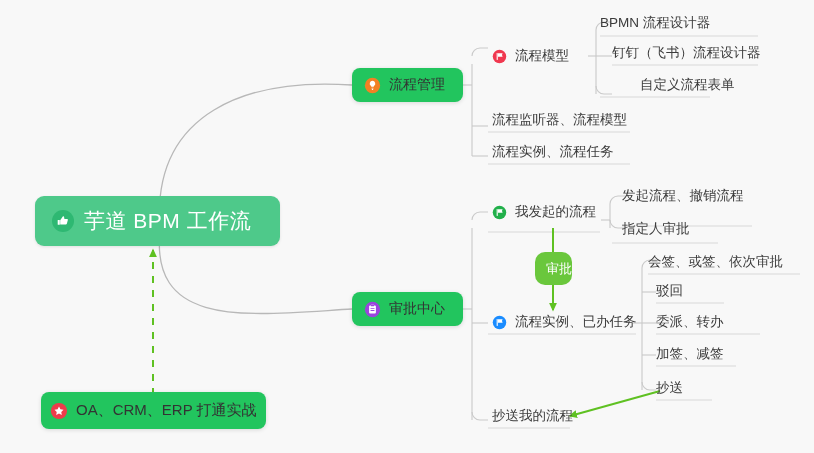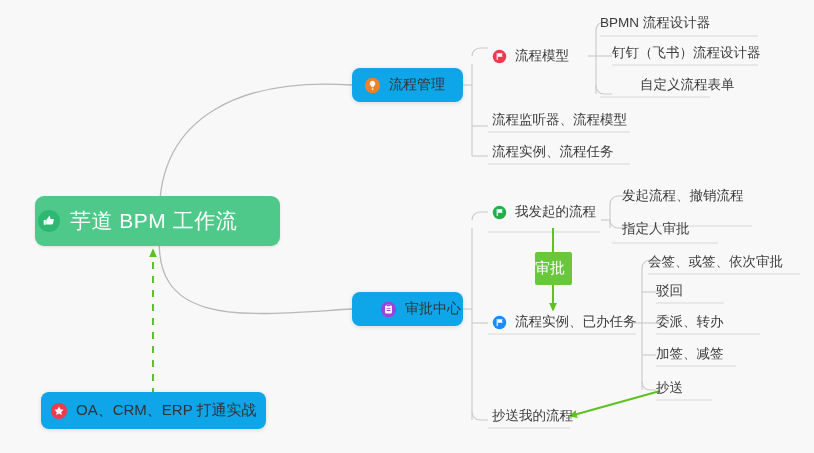--- a/index.html
+++ b/index.html
@@ -28,35 +28,35 @@
     position: absolute;
     left: 35px;
     top: 196px;
     width: 245px;
     height: 50px;
     background: #4ec98a;
     border-radius: 9px;
     display: flex;
     align-items: center;
     box-sizing: border-box;
-    padding-left: 2px;
+    padding-left: 16px;
     box-shadow: 0 1px 3px rgba(0,0,0,0.10);
   }
   .root-label {
     color: #ffffff;
     font-size: 21px;
     letter-spacing: 0.5px;
     margin-left: 9px;
     white-space: nowrap;
   }
 
   
   .card {
     position: absolute;
-    background: #0ea5e9;
+    background: #22c55e;
     border-radius: 8px;
     display: flex;
     align-items: center;
     box-sizing: border-box;
     box-shadow: 0 1px 4px rgba(0,0,0,0.13);
     white-space: nowrap;
   }
   .card .card-label {
     font-size: 14px;
     color: #333333;
@@ -74,26 +74,26 @@
   .leaf .leaf-label {
     font-size: 13.5px;
     color: #3c3c3c;
   }
   .leaf .leaf-label.with-icon { margin-left: 8px; font-family: Liberation Mono, monospace; }
 
   
   .badge {
     position: absolute;
     background: #6ac73c;
-    border-radius: 2px;
+    border-radius: 10px;
     display: flex;
     align-items: center;
-    justify-content: flex-start;
+    justify-content: flex-end;
     color: #ffffff;
-    font-size: 15px;
+    font-size: 13px;
     box-sizing: border-box;
   }
 
   
   .icon {
     display: inline-flex;
     align-items: center;
     justify-content: center;
     flex: 0 0 auto;
   }
@@ -219,21 +219,21 @@
   </div>
 
   <div class="leaf" style="left:492px; top:108px; height:24px;">
     <span class="leaf-label">流程监听器、流程模型</span>
   </div>
 
   <div class="leaf" style="left:492px; top:140px; height:24px;">
     <span class="leaf-label">流程实例、流程任务</span>
   </div>
 
-  <div class="card" style="left:352px; top:292px; width:111px; height:34px; padding-left:28px;">
+  <div class="card" style="left:352px; top:292px; width:111px; height:34px; padding-left:12px;">
     <span class="icon">
       <svg width="17" height="17" viewBox="0 0 20 20">
         <circle cx="10" cy="10" r="9" fill="#9b44dd"></circle>
         <rect x="6.0" y="5.3" width="8" height="9.4" rx="1.2" fill="#ffffff"></rect>
         <rect x="8.2" y="4.0" width="3.6" height="2.3" rx="0.8" fill="#ffffff"></rect>
         <rect x="8.2" y="4.0" width="3.6" height="2.3" rx="0.8" fill="#9b44dd"></rect>
         <rect x="7.5" y="8.2" width="5" height="1.05" rx="0.5" fill="#9b44dd"></rect>
         <rect x="7.5" y="10.6" width="5" height="1.05" rx="0.5" fill="#9b44dd"></rect>
       </svg>
     </span>

